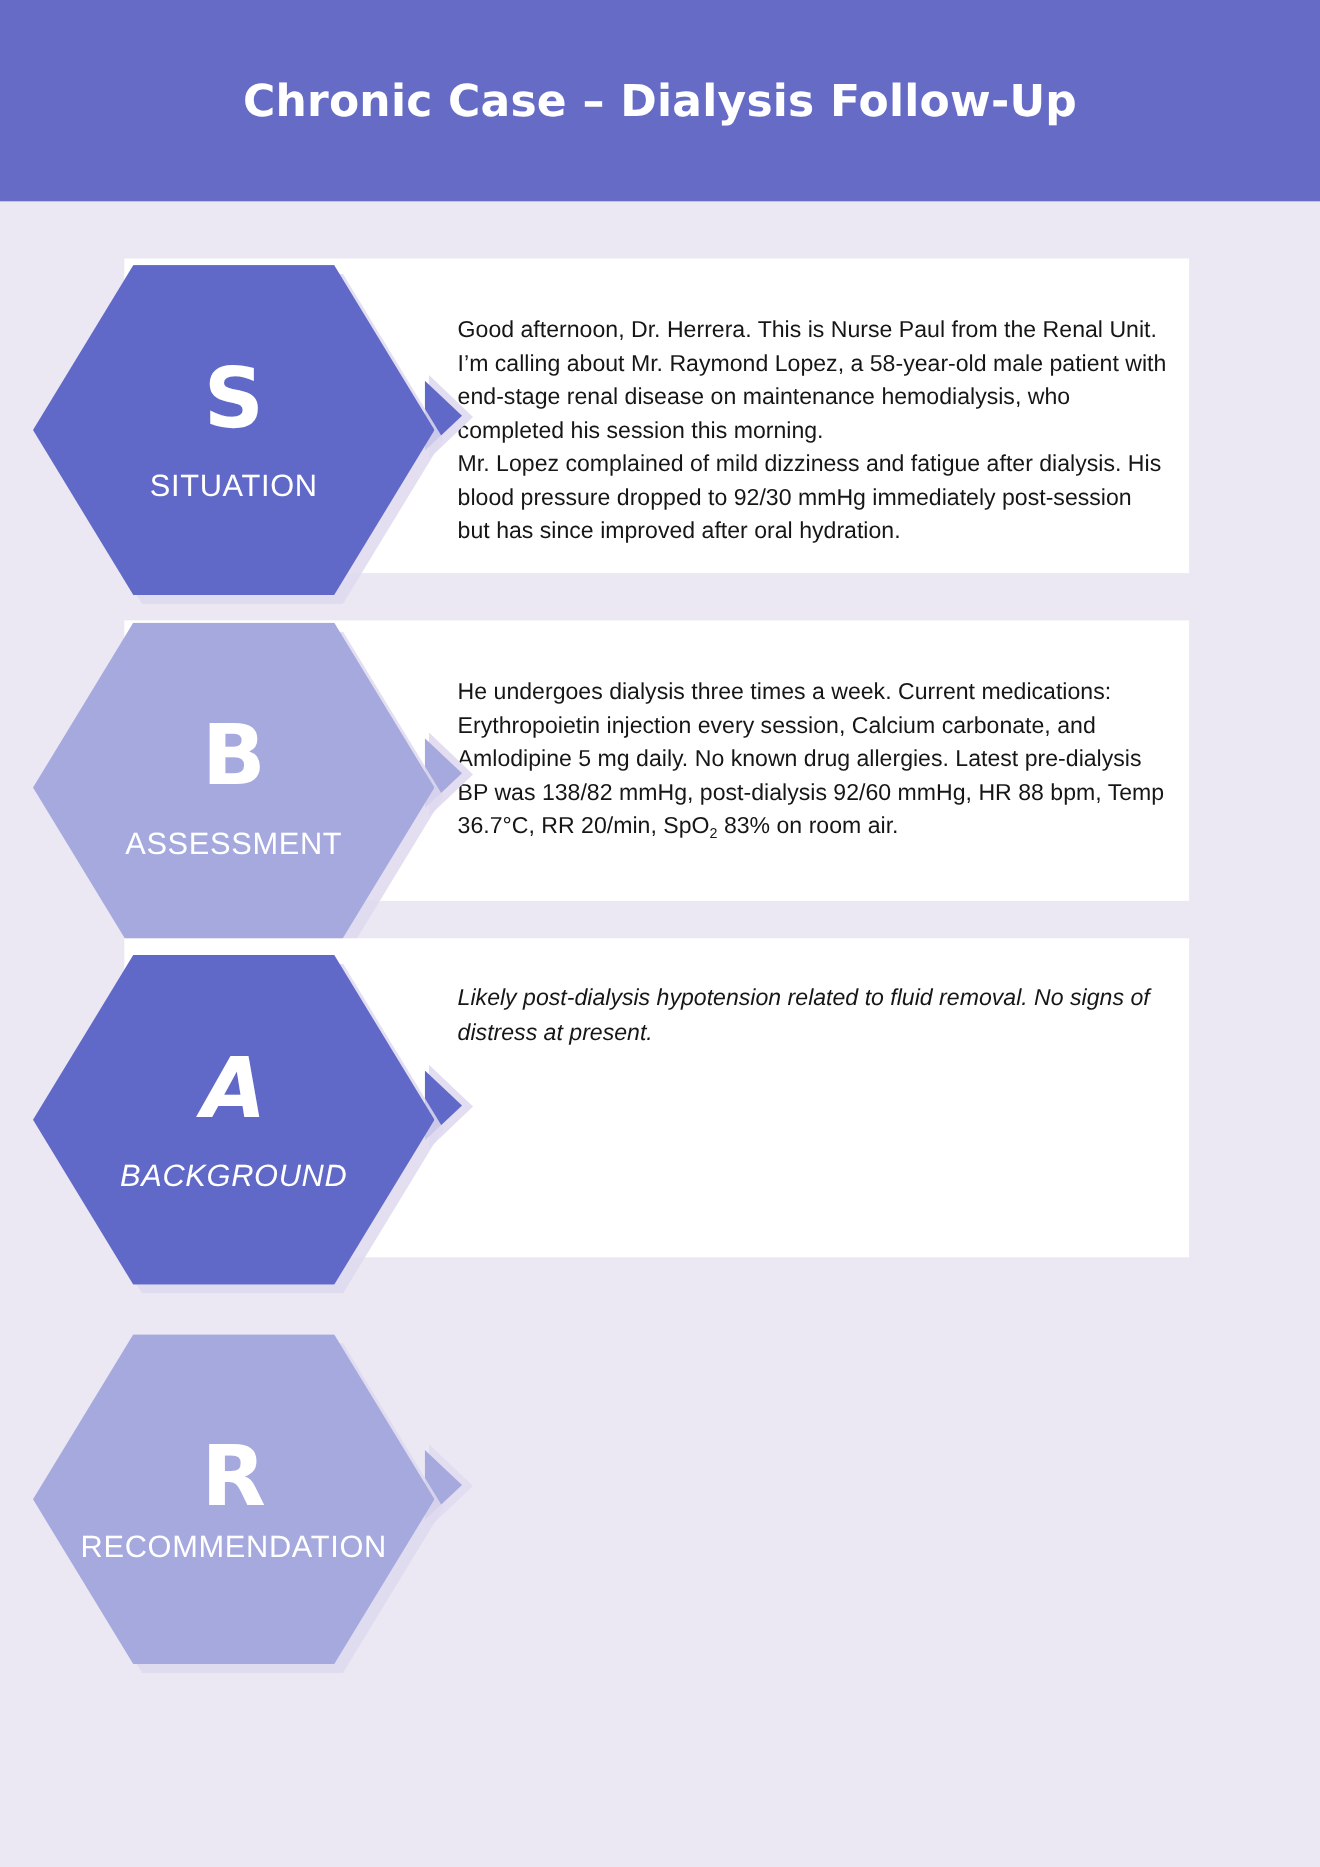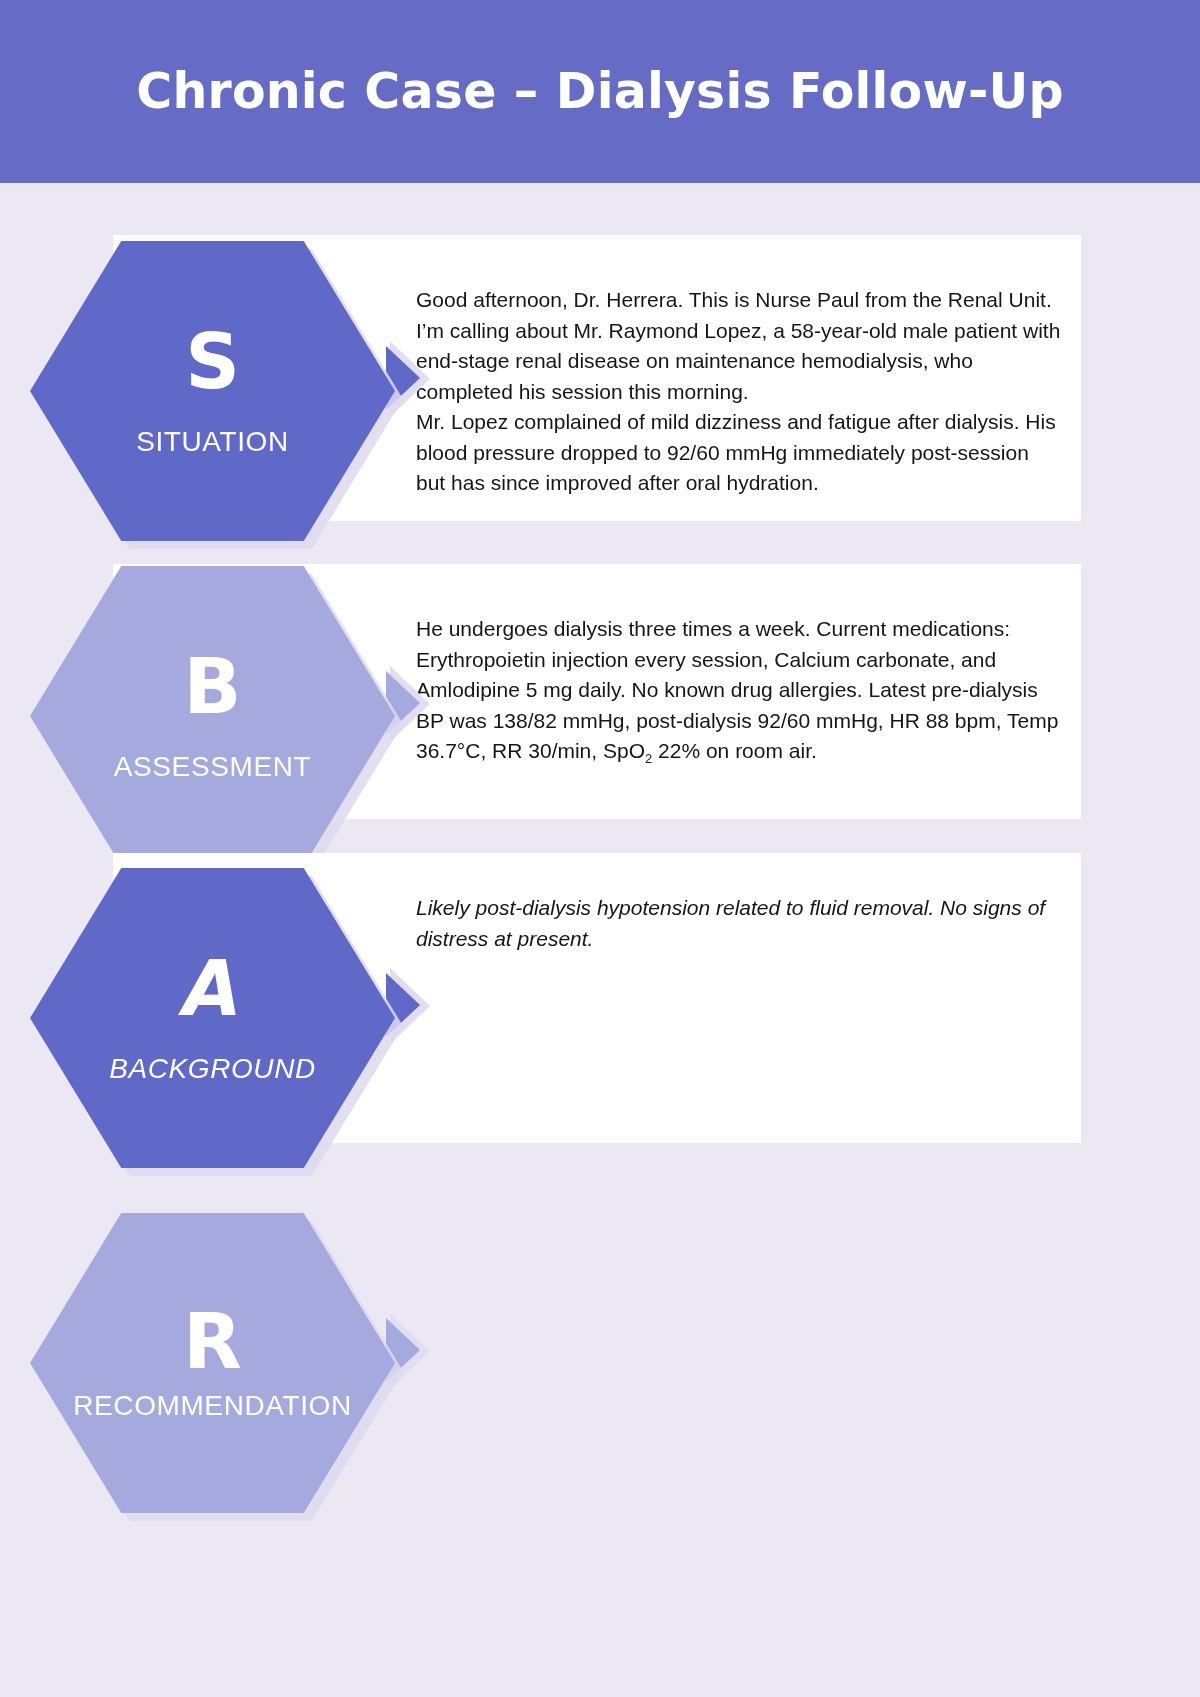--- a/index.html
+++ b/index.html
@@ -12,21 +12,21 @@
   .page { position:relative; width:1200px; height:1697px; background:#ebe8f4; }
 
   
   .header {
     position:absolute; left:0; top:0; width:1200px; height:183px;
     background:#666cc6;
     display:flex; align-items:center; justify-content:center;
   }
   .header-title {
     color:#ffffff;
-    font-size:49px;
+    font-size:40px;
     font-weight:bold;
     letter-spacing:0.2px;
     text-align:center;
     font-family:"DejaVu Sans", sans-serif;
   }
 
   
   .rows { position:absolute; left:0; top:183px; width:1200px; }
   .row { position:relative; width:1200px; }
 
@@ -108,38 +108,38 @@
   <div class="header">
     <div class="header-title">Chronic Case – Dialysis Follow-Up</div>
   </div>
 
   <div class="rows">
 
     <div class="row" style="height:338px;">
       <div class="card" style="top:52px; height:286px;">
         <div class="card-text" style="top:50px;">
           <p>Good afternoon, Dr. Herrera. This is Nurse Paul from the Renal Unit. I’m calling about Mr. Raymond Lopez, a 58-year-old male patient with end-stage renal disease on maintenance hemodialysis, who completed his session this morning.</p>
-          <p>Mr. Lopez complained of mild dizziness and fatigue after dialysis. His blood pressure dropped to 92/60 mmHg immediately post-session but has since improved after oral hydration.</p>
+          <p>Mr. Lopez complained of mild dizziness and fatigue after dialysis. His blood pressure dropped to 92/30 mmHg immediately post-session but has since improved after oral hydration.</p>
         </div>
       </div>
       <div class="hex-notch-shadow" style="left:390px; top:158px;"></div>
       <div class="hex-notch dark" style="left:386px; top:163px;"></div>
       <div class="hex-wrap" style="top:58px; height:300px;">
         <div class="hex-shadow"></div>
         <div class="hex dark">
           <div class="hex-letter">S</div>
           <div class="hex-label" style="margin-top:26px;">SITUATION</div>
         </div>
       </div>
     </div>
 
     <div class="row" style="height:315px;">
       <div class="card" style="top:43px; height:255px;">
         <div class="card-text" style="top:50px;">
-          <p><span>He undergoes dialysis three times a week. Current medications: Erythropoietin injection every session, Calcium carbonate, and Amlodipine 5 mg daily. No known drug allergies. Latest pre-dialysis BP was 138/82 mmHg, post-dialysis 92/60 mmHg, HR 88 bpm, Temp 36.7°C, RR 30/min, SpO</span><sub>2</sub><span> 22% on room air.</span></p>
+          <p><span>He undergoes dialysis three times a week. Current medications: Erythropoietin injection every session, Calcium carbonate, and Amlodipine 5 mg daily. No known drug allergies. Latest pre-dialysis BP was 138/82 mmHg, post-dialysis 92/60 mmHg, HR 88 bpm, Temp 36.7°C, RR 20/min, SpO</span><sub>2</sub><span> 83% on room air.</span></p>
         </div>
       </div>
       <div class="hex-notch-shadow" style="left:390px; top:145px;"></div>
       <div class="hex-notch light" style="left:386px; top:150px;"></div>
       <div class="hex-wrap" style="top:45px; height:300px;">
         <div class="hex-shadow"></div>
         <div class="hex light">
           <div class="hex-letter">B</div>
           <div class="hex-label" style="margin-top:26px;">ASSESSMENT</div>
         </div>

